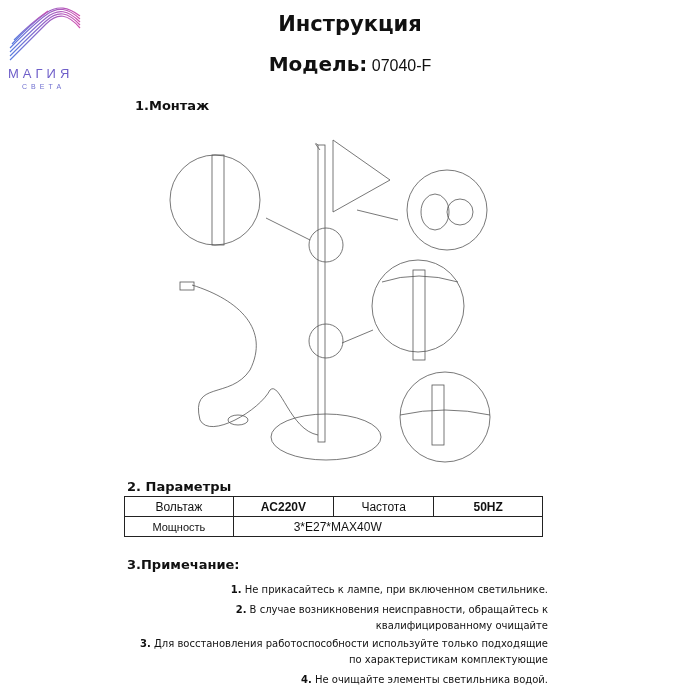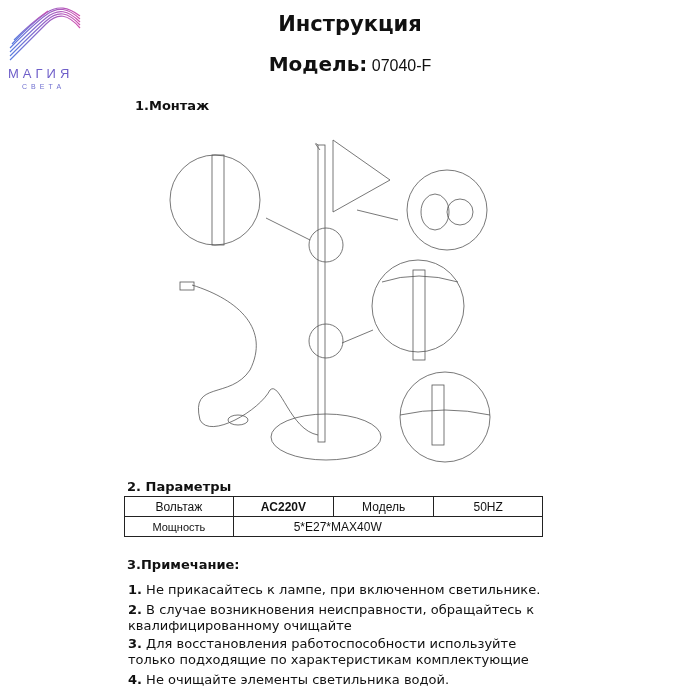--- a/index.html
+++ b/index.html
@@ -6,21 +6,21 @@
   body{width:700px;height:700px;position:relative;overflow:hidden;font-family:"Liberation Sans",sans-serif;color:#111;}
   .abs{position:absolute;}
   .logo-word{left:8px;top:66px;font-size:13px;letter-spacing:4px;color:#6f5fc9;}
   .logo-sub{left:22px;top:83px;font-size:7px;letter-spacing:4px;color:#6f6fd0;}
   .title{left:0;width:700px;top:12px;text-align:center;font-weight:bold;font-size:21px;font-family:"DejaVu Sans",sans-serif;}
   .model{left:0;width:700px;top:52px;text-align:center;font-size:16px;}
   .model b{font-family:"DejaVu Sans",sans-serif;font-size:20px;}
   .h{font-weight:bold;font-size:13px;font-family:"DejaVu Sans",sans-serif;}
   table.params{position:absolute;left:124px;top:496px;width:419px;border-collapse:collapse;font-size:12px;}
   table.params td{border:1.5px solid #222;text-align:center;height:19px;padding:0;}
-  .note{left:128px;font-size:13px;line-height:16px;font-family:"DejaVu Sans",sans-serif;width:420px;}
+  .note{left:128px;font-size:10px;line-height:16px;font-family:"DejaVu Sans",sans-serif;width:420px;text-align:right;}
   .note b{font-weight:bold;}
 </style>
 </head>
 <body>
 
 <svg class="abs" style="left:6px;top:4px" width="80" height="60">
   <defs>
       <linearGradient id="lg" x1="0" x2="1">
         <stop offset="0" stop-color="#5a7de0"></stop>
         <stop offset="1" stop-color="#d04fb0"></stop>
@@ -73,26 +73,26 @@
     <circle cx="300" cy="82" r="13"></circle>
   </g>
 </svg>
 
 <div class="abs h" style="left:127px;top:479px">2. Параметры</div>
 <table class="params">
   <tbody>
       <tr>
     <td style="width:26%">Вольтаж</td>
     <td style="width:24%;font-weight:bold;font-size:12px">AC220V</td>
-    <td style="width:24%">Модель</td>
-    <td style="width:26%;font-weight:normal">50HZ</td>
+    <td style="width:24%">Частота</td>
+    <td style="width:26%;font-weight:bold">50HZ</td>
   </tr>
   <tr>
     <td style="font-size:11px">Мощность</td>
-    <td colspan="3" style="text-align:left;padding-left:60px">5*E27*MAX40W</td>
+    <td colspan="3" style="text-align:left;padding-left:60px">3*E27*MAX40W</td>
   </tr>
 </tbody>
   </table>
 
 <div class="abs h" style="left:127px;top:557px">3.Примечание:</div>
 <div class="abs note" style="top:582px"><b>1.</b><span> Не прикасайтесь к лампе, при включенном светильнике.</span></div>
 <div class="abs note" style="top:602px"><b>2.</b><span> В случае возникновения неисправности, обращайтесь к квалифицированному очищайте</span></div>
 <div class="abs note" style="top:636px"><b>3.</b><span> Для восстановления работоспособности используйте только подходящие по характеристикам комплектующие</span></div>
 <div class="abs note" style="top:672px"><b>4.</b><span> Не очищайте элементы светильника водой.</span></div>
 

